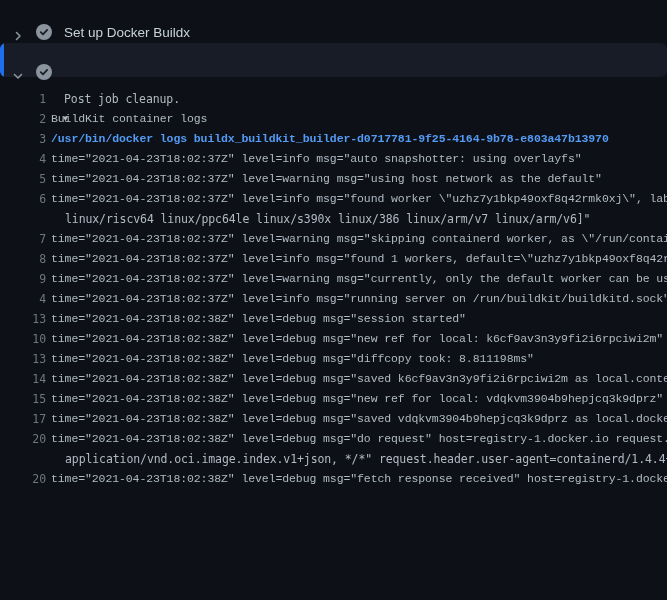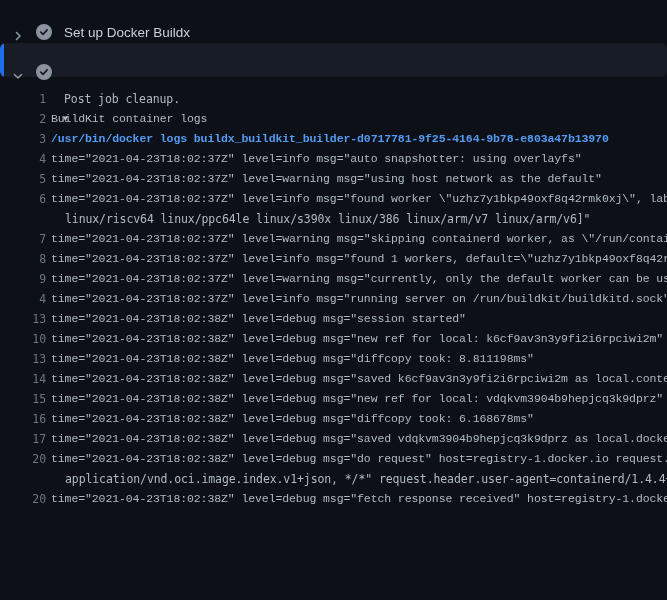--- a/index.html
+++ b/index.html
@@ -66,19 +66,18 @@
       <div class="log-row ind-cont"><span class="txt">linux/riscv64 linux/ppc64le linux/s390x linux/386 linux/arm/v7 linux/arm/v6]"</span></div>
       <div class="log-row ind-child"><span class="num">7</span><span class="txt">time="2021-04-23T18:02:37Z" level=warning msg="skipping containerd worker, as \"/run/containerd/containerd.sock\" does not exist"</span></div>
       <div class="log-row ind-child"><span class="num">8</span><span class="txt">time="2021-04-23T18:02:37Z" level=info msg="found 1 workers, default=\"uzhz7y1bkp49oxf8q42rmk0xj\""</span></div>
       <div class="log-row ind-child"><span class="num">9</span><span class="txt">time="2021-04-23T18:02:37Z" level=warning msg="currently, only the default worker can be used."</span></div>
       <div class="log-row ind-child"><span class="num">4</span><span class="txt">time="2021-04-23T18:02:37Z" level=info msg="running server on /run/buildkit/buildkitd.sock"</span></div>
       <div class="log-row ind-child"><span class="num">13</span><span class="txt">time="2021-04-23T18:02:38Z" level=debug msg="session started"</span></div>
       <div class="log-row ind-child"><span class="num">10</span><span class="txt">time="2021-04-23T18:02:38Z" level=debug msg="new ref for local: k6cf9av3n3y9fi2i6rpciwi2m"</span></div>
       <div class="log-row ind-child"><span class="num">13</span><span class="txt">time="2021-04-23T18:02:38Z" level=debug msg="diffcopy took: 8.811198ms"</span></div>
       <div class="log-row ind-child"><span class="num">14</span><span class="txt">time="2021-04-23T18:02:38Z" level=debug msg="saved k6cf9av3n3y9fi2i6rpciwi2m as local.context"</span></div>
       <div class="log-row ind-child"><span class="num">15</span><span class="txt">time="2021-04-23T18:02:38Z" level=debug msg="new ref for local: vdqkvm3904b9hepjcq3k9dprz"</span></div>
-      <div class="log-row ind-child"><span class="num">16</span><span class="txt">time="2021-04-23T18:02:38Z" level=debug msg="diffcopy took: 6.168678ms"</span></div>
       <div class="log-row ind-child"><span class="num">17</span><span class="txt">time="2021-04-23T18:02:38Z" level=debug msg="saved vdqkvm3904b9hepjcq3k9dprz as local.dockerfile"</span></div>
       <div class="log-row ind-child"><span class="num">20</span><span class="txt">time="2021-04-23T18:02:38Z" level=debug msg="do request" host=registry-1.docker.io request.header.accept="application/vnd.docker.distribution.manifest.v2+json,</span></div>
       <div class="log-row ind-cont"><span class="txt">application/vnd.oci.image.index.v1+json, */*" request.header.user-agent=containerd/1.4.4+unknown request.method=HEAD</span></div>
       <div class="log-row ind-child"><span class="num">20</span><span class="txt">time="2021-04-23T18:02:38Z" level=debug msg="fetch response received" host=registry-1.docker.io response.header.content-length=2069</span></div>
     </div>
 </div>
 
 </body></html>

